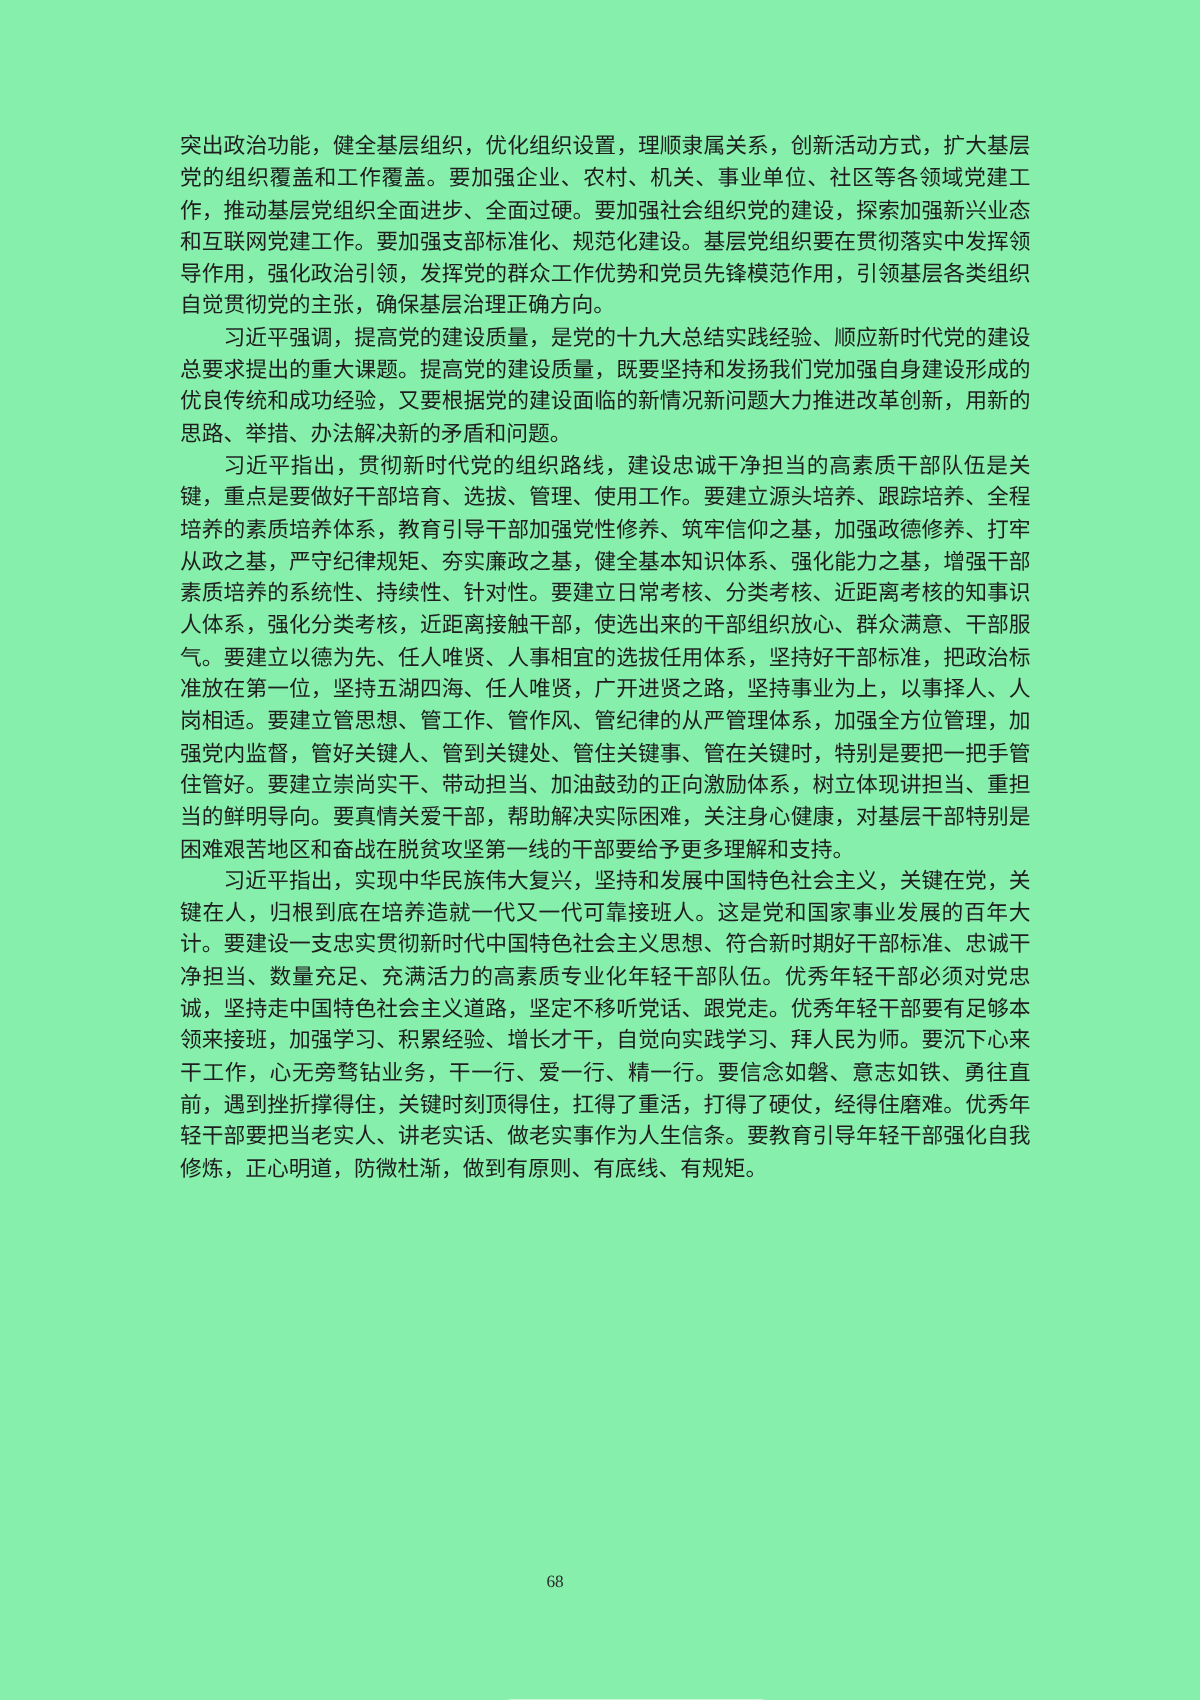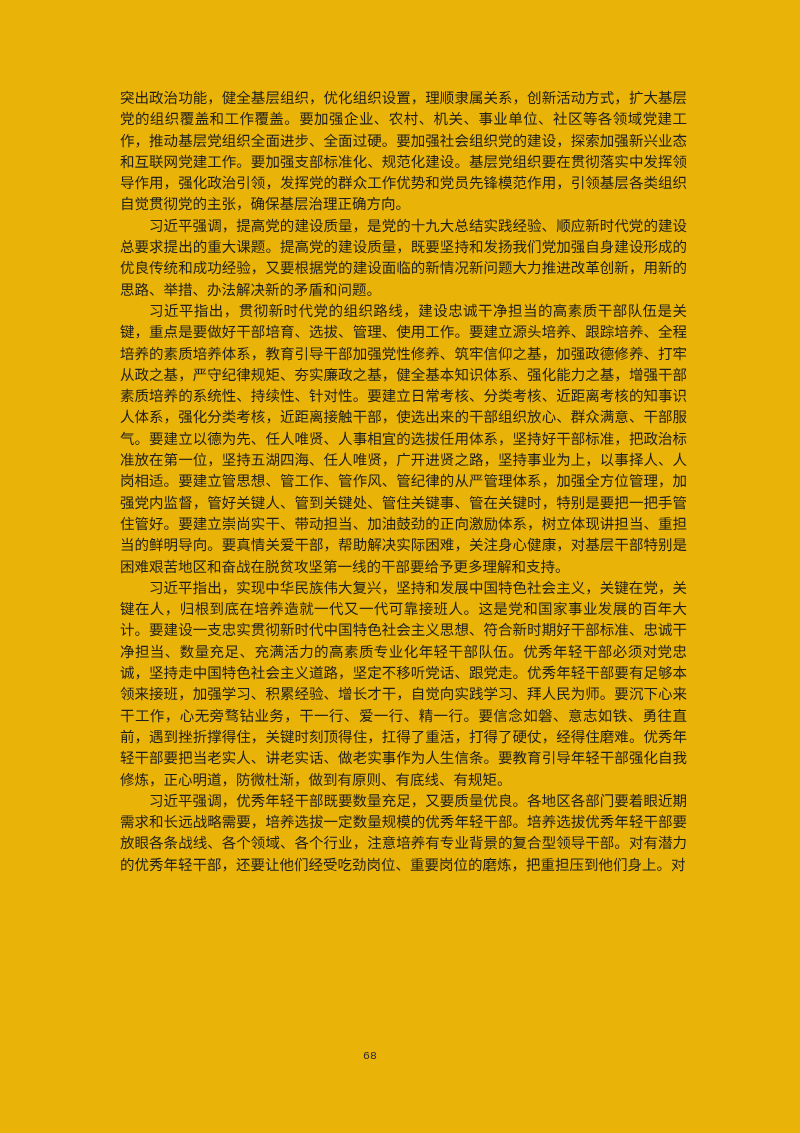--- a/index.html
+++ b/index.html
@@ -4,21 +4,21 @@
 <style>
   html, body {
     margin: 0;
     padding: 0;
     background: #ffffff;
   }
   .page {
     position: relative;
     width: 800px;
     height: 1133px;
-    background: #eab308;
+    background: #86efac;
     overflow: hidden;
   }
   .text-block {
     position: absolute;
     left: 120px;
     top: 88px;
     width: 567px;
     font-family: "Liberation Serif", "DejaVu Serif", serif;
     font-size: 14.5px;
     line-height: 21.3px;
@@ -32,30 +32,29 @@
   }
   .text-block p.indent {
     text-indent: 2em;
   }
   .page-number {
     position: absolute;
     top: 1049px;
     left: 0;
     width: 740px;
     text-align: center;
-    font-family: Liberation Mono, monospace;
+    font-family: Liberation Serif, serif;
     font-size: 11.5px;
     color: #2b2b2b;
   }
 </style>
 </head>
 <body>
 
 <div class="page">
   <div class="text-block">
     <p>突出政治功能，健全基层组织，优化组织设置，理顺隶属关系，创新活动方式，扩大基层党的组织覆盖和工作覆盖。要加强企业、农村、机关、事业单位、社区等各领域党建工作，推动基层党组织全面进步、全面过硬。要加强社会组织党的建设，探索加强新兴业态和互联网党建工作。要加强支部标准化、规范化建设。基层党组织要在贯彻落实中发挥领导作用，强化政治引领，发挥党的群众工作优势和党员先锋模范作用，引领基层各类组织自觉贯彻党的主张，确保基层治理正确方向。</p>
     <p class="indent">习近平强调，提高党的建设质量，是党的十九大总结实践经验、顺应新时代党的建设总要求提出的重大课题。提高党的建设质量，既要坚持和发扬我们党加强自身建设形成的优良传统和成功经验，又要根据党的建设面临的新情况新问题大力推进改革创新，用新的思路、举措、办法解决新的矛盾和问题。</p>
     <p class="indent">习近平指出，贯彻新时代党的组织路线，建设忠诚干净担当的高素质干部队伍是关键，重点是要做好干部培育、选拔、管理、使用工作。要建立源头培养、跟踪培养、全程培养的素质培养体系，教育引导干部加强党性修养、筑牢信仰之基，加强政德修养、打牢从政之基，严守纪律规矩、夯实廉政之基，健全基本知识体系、强化能力之基，增强干部素质培养的系统性、持续性、针对性。要建立日常考核、分类考核、近距离考核的知事识人体系，强化分类考核，近距离接触干部，使选出来的干部组织放心、群众满意、干部服气。要建立以德为先、任人唯贤、人事相宜的选拔任用体系，坚持好干部标准，把政治标准放在第一位，坚持五湖四海、任人唯贤，广开进贤之路，坚持事业为上，以事择人、人岗相适。要建立管思想、管工作、管作风、管纪律的从严管理体系，加强全方位管理，加强党内监督，管好关键人、管到关键处、管住关键事、管在关键时，特别是要把一把手管住管好。要建立崇尚实干、带动担当、加油鼓劲的正向激励体系，树立体现讲担当、重担当的鲜明导向。要真情关爱干部，帮助解决实际困难，关注身心健康，对基层干部特别是困难艰苦地区和奋战在脱贫攻坚第一线的干部要给予更多理解和支持。</p>
     <p class="indent">习近平指出，实现中华民族伟大复兴，坚持和发展中国特色社会主义，关键在党，关键在人，归根到底在培养造就一代又一代可靠接班人。这是党和国家事业发展的百年大计。要建设一支忠实贯彻新时代中国特色社会主义思想、符合新时期好干部标准、忠诚干净担当、数量充足、充满活力的高素质专业化年轻干部队伍。优秀年轻干部必须对党忠诚，坚持走中国特色社会主义道路，坚定不移听党话、跟党走。优秀年轻干部要有足够本领来接班，加强学习、积累经验、增长才干，自觉向实践学习、拜人民为师。要沉下心来干工作，心无旁骛钻业务，干一行、爱一行、精一行。要信念如磐、意志如铁、勇往直前，遇到挫折撑得住，关键时刻顶得住，扛得了重活，打得了硬仗，经得住磨难。优秀年轻干部要把当老实人、讲老实话、做老实事作为人生信条。要教育引导年轻干部强化自我修炼，正心明道，防微杜渐，做到有原则、有底线、有规矩。</p>
-    <p class="indent">习近平强调，优秀年轻干部既要数量充足，又要质量优良。各地区各部门要着眼近期需求和长远战略需要，培养选拔一定数量规模的优秀年轻干部。培养选拔优秀年轻干部要放眼各条战线、各个领域、各个行业，注意培养有专业背景的复合型领导干部。对有潜力的优秀年轻干部，还要让他们经受吃劲岗位、重要岗位的磨炼，把重担压到他们身上。对</p>
   </div>
   <div class="page-number">68</div>
 </div>
 
 </body></html>

